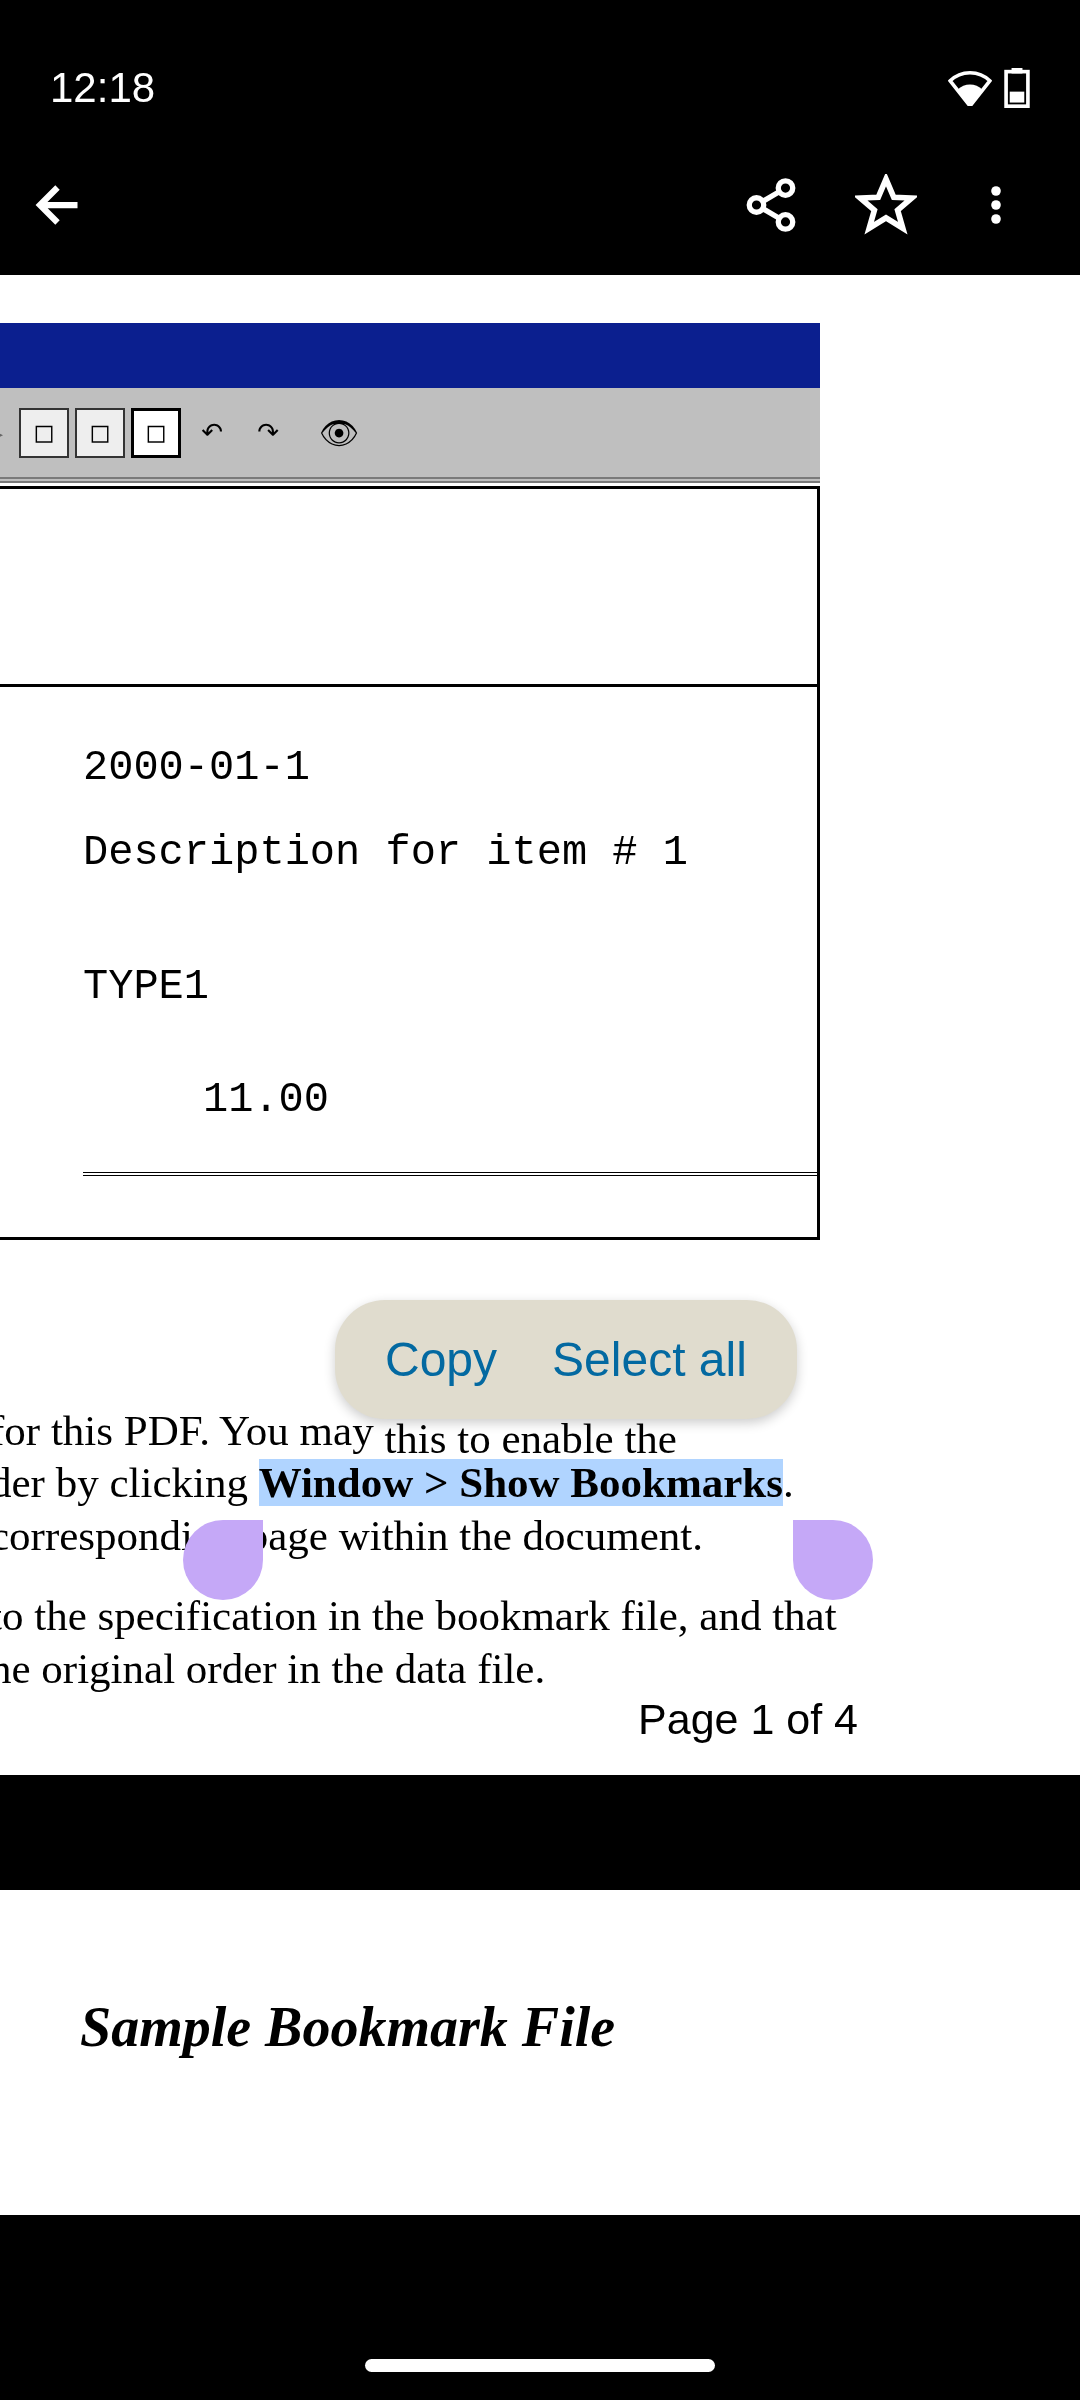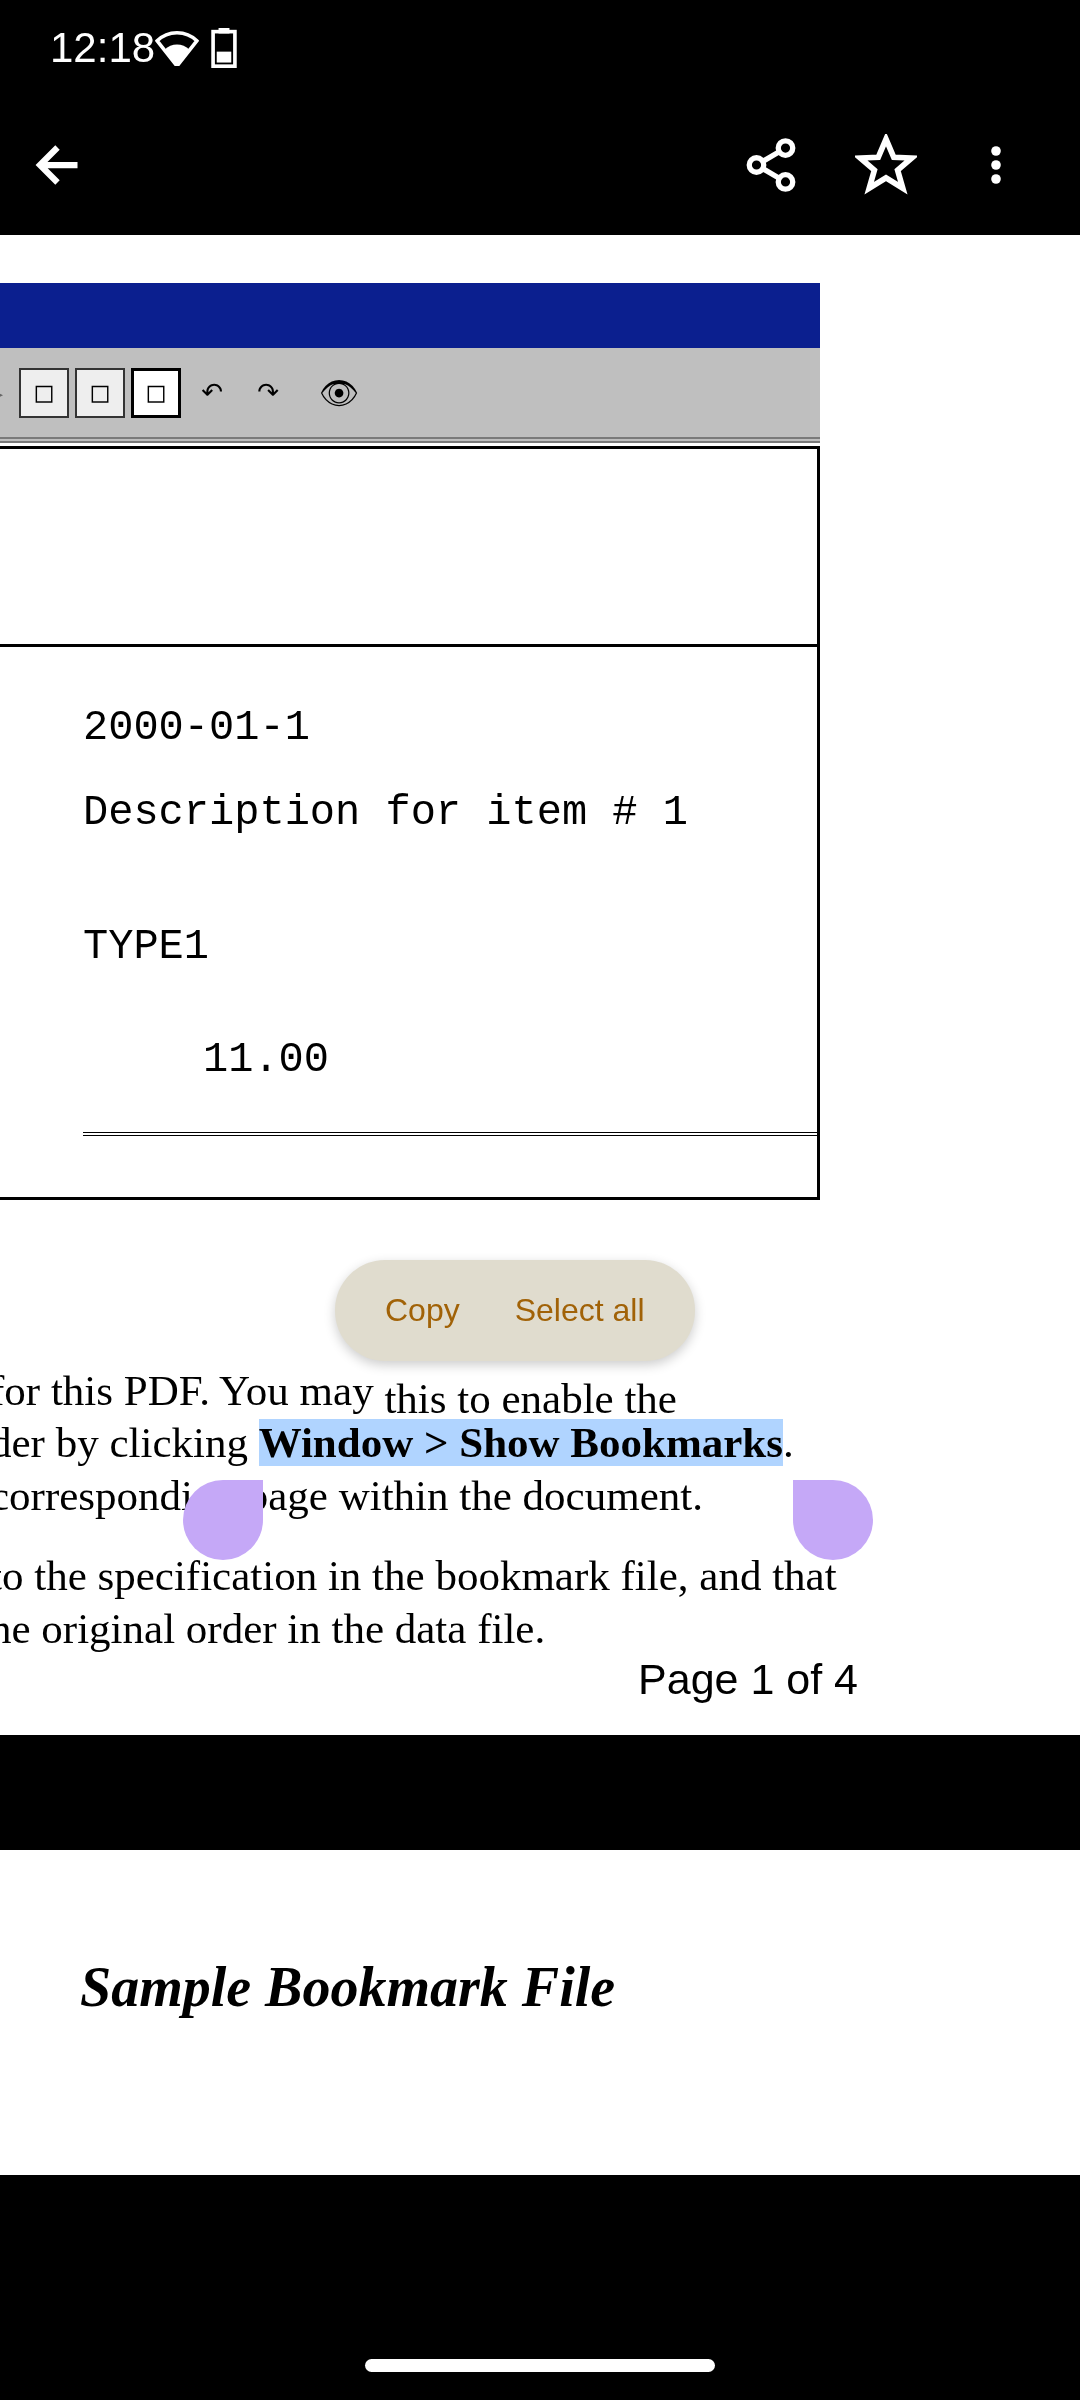--- a/index.html
+++ b/index.html
@@ -1,18 +1,18 @@
 <!DOCTYPE html>
 <html><head>
 <meta charset="utf-8">
 <style>
   * { margin: 0; padding: 0; box-sizing: border-box; }
   html, body { width: 1080px; height: 2400px; background: #000; font-family: sans-serif; overflow: hidden; }
   
-  .status-bar { height: 95px; display: flex; align-items: center; padding: 0 50px; color: #fff; }
+  .status-bar { height: 95px; display: flex; justify-content: space-between; align-items: center; padding: 0 50px; color: #fff; margin-top: 40px; }
   .status-time { font-size: 42px; font-weight: 500; }
   .status-icons { display: flex; gap: 12px; align-items: center; }
   
   .app-bar { height: 140px; display: flex; align-items: center; padding: 0 30px; color: #fff; }
   .app-bar-left { flex: 1; display: flex; align-items: center; }
   .app-bar-right { display: flex; gap: 55px; align-items: center; padding-right: 30px; }
   
   .content { background: #fff; position: relative; height: 1500px; overflow: hidden; }
   
   .doc-page { position: absolute; left: -50px; top: 48px; width: 870px; }
@@ -26,21 +26,21 @@
   .data-lower { padding: 50px 0 40px 130px; font-family: 'Courier New', monospace; font-size: 42px; line-height: 1.5; position: relative; }
   .data-lower .row { display: flex; }
   .data-lower .val-indent { padding-left: 120px; }
   .data-bottom-line { border-top: 4px double #000; height: 25px; margin-top: 40px; }
   
   .body-text { position: absolute; left: -10px; top: 1130px; width: 870px; font-family: Georgia, serif; font-size: 43px; line-height: 1.22; }
   .body-text .highlight { background: #b0d4ff; font-weight: bold; }
   
   .page-num { position: absolute; right: 222px; top: 1420px; font-family: Liberation Sans, sans-serif; font-size: 43px; }
   
-  .context-menu { position: absolute; left: 335px; top: 1025px; background: #e0dcce; border-radius: 50px; padding: 32px 50px; display: flex; gap: 55px; font-size: 32px; color: #a16207; box-shadow: 0 4px 12px rgba(0,0,0,0.2); z-index: 20; }
+  .context-menu { position: absolute; left: 335px; top: 1025px; background: #e0dcce; border-radius: 50px; padding: 32px 50px; display: flex; gap: 55px; font-size: 48px; color: #0369a1; box-shadow: 0 4px 12px rgba(0,0,0,0.2); z-index: 20; }
   
   .handle { position: absolute; width: 80px; height: 80px; background: #c5a8f7; z-index: 15; }
   .handle-left { left: 183px; top: 1245px; border-radius: 50% 0 50% 50%; }
   .handle-right { left: 793px; top: 1245px; border-radius: 0 50% 50% 50%; }
   
   .black-gap { height: 115px; background: #000; }
   
   .page2 { background: #fff; height: 325px; padding: 105px 80px 0; position: relative; }
   .page2-title { font-family: Georgia, serif; font-weight: bold; font-style: italic; font-size: 56px; }
   .page2-code { font-family: 'Courier New', monospace; font-size: 42px; line-height: 1.15; margin-top: 30px; }

